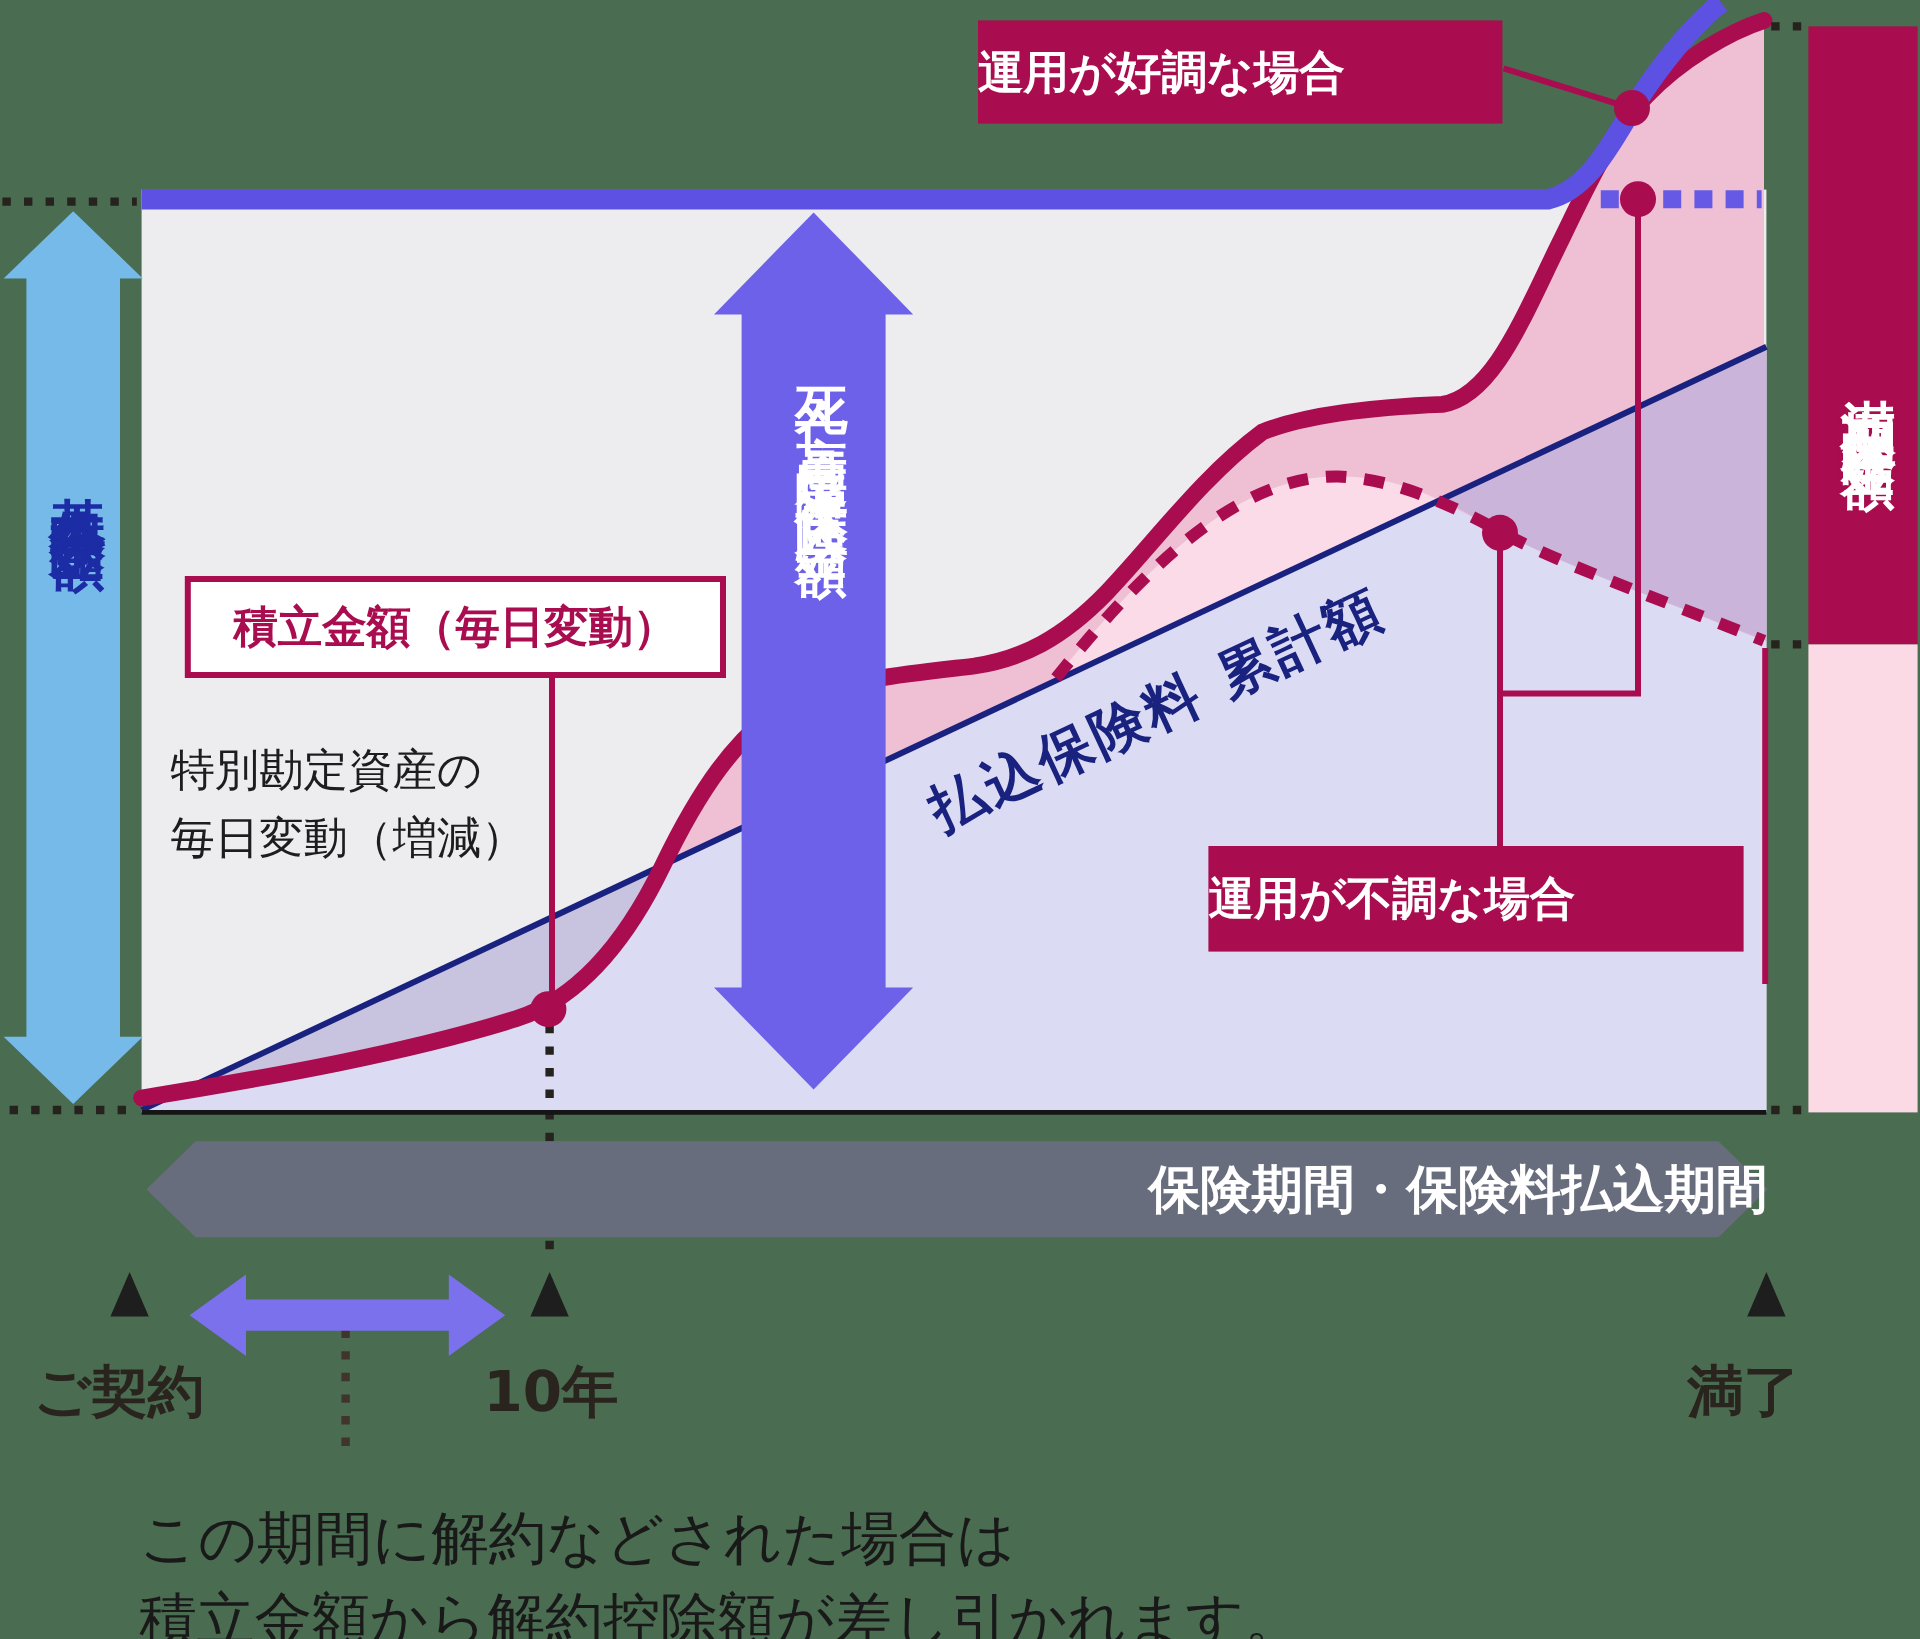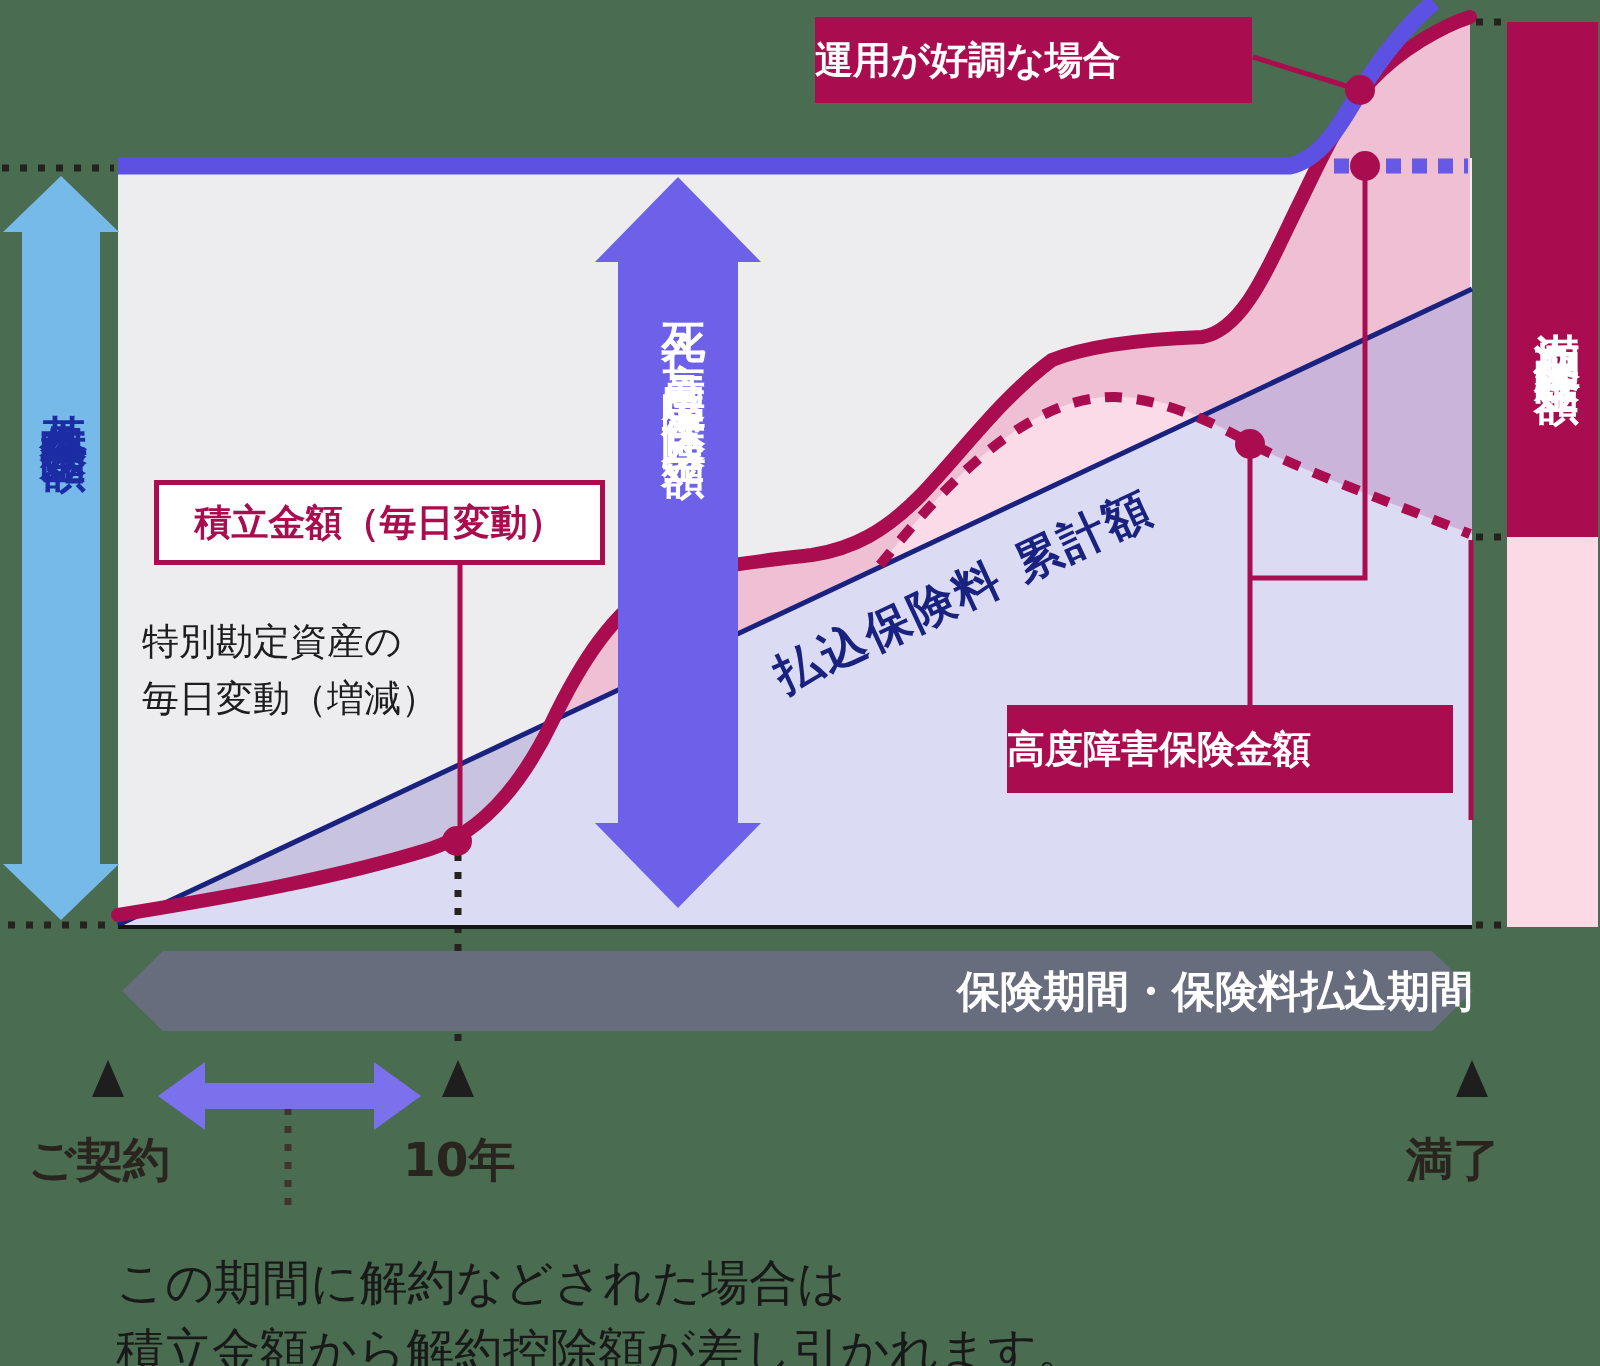--- a/index.html
+++ b/index.html
@@ -180,21 +180,21 @@
 <div class="abs accum-note">
   <div>特別勘定資産の</div>
   <div>毎日変動（増減）</div>
 </div>
 
 <div class="abs case-box box-good">
   <span>運用が好調な場合</span>
 </div>
 
 <div class="abs case-box box-bad">
-  <span>高度障害保険金額</span>
+  <span>運用が不調な場合</span>
 </div>
 
 <div class="abs vtext label-maturity">満期保険金額</div>
 
 <div class="abs band-label">保険期間・保険料払込期間</div>
 
 <div class="abs tick-label lbl-start">ご契約</div>
 <div class="abs tick-label lbl-ten">10年</div>
 <div class="abs tick-label lbl-end">満了</div>
 

